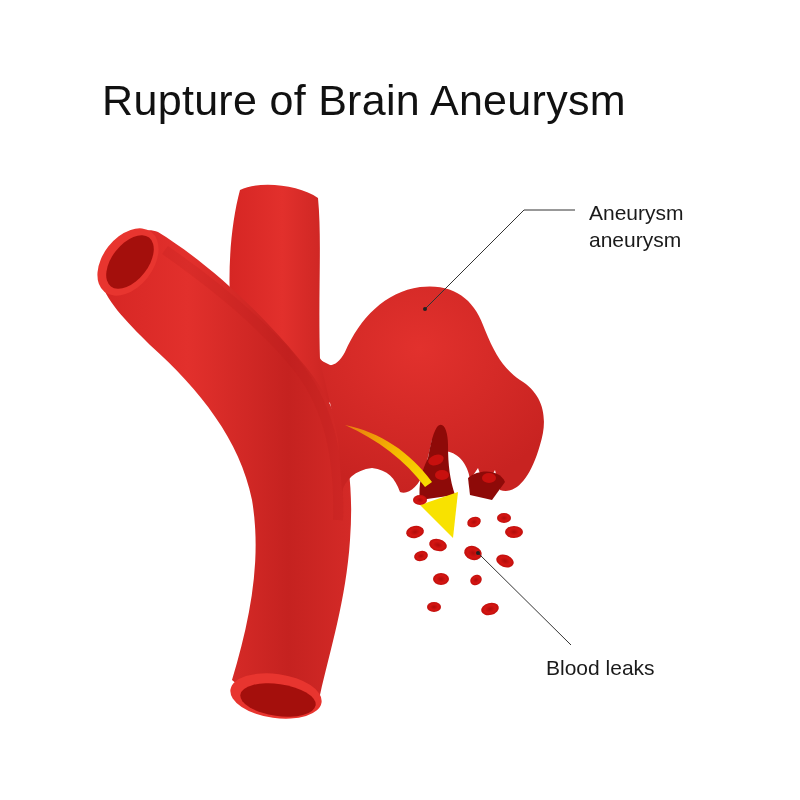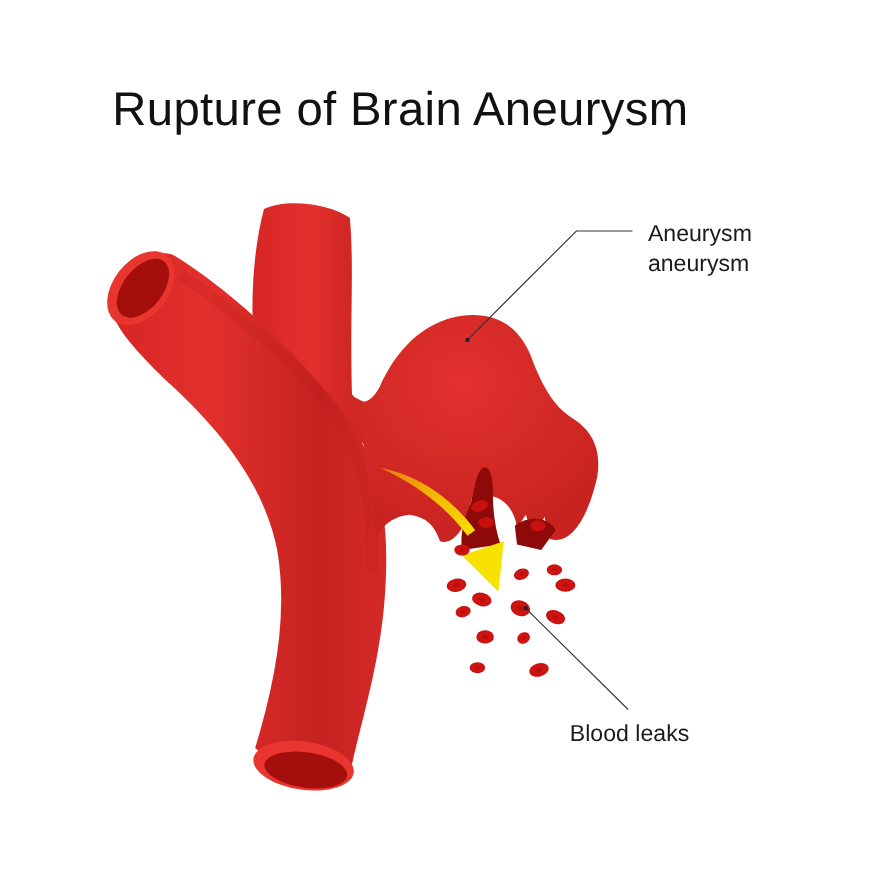--- a/index.html
+++ b/index.html
@@ -1,20 +1,20 @@
 <!DOCTYPE html>
 <html><head>
 <meta charset="utf-8">
 <style>
   html, body { margin:0; padding:0; background:#ffffff; }
   body { width:800px; height:800px; position:relative; overflow:hidden; font-family:"Liberation Sans", sans-serif; }
   .title { position:absolute; left:0; top:76px; width:728px; text-align:center; font-size:43px; color:#111111; letter-spacing:0.3px; }
   .label { position:absolute; font-size:21px; line-height:27px; color:#1a1a1a; }
   .label-top { left:589px; top:199px; }
-  .label-bottom { left:518px; top:654px; }
+  .label-bottom { left:546px; top:654px; }
   svg.diagram { position:absolute; left:0; top:0; }
 </style>
 </head>
 <body>
 
 <div class="title">Rupture of Brain Aneurysm</div>
 
 <div class="label label-top">
   <div>Aneurysm</div>
   <div>aneurysm</div>

